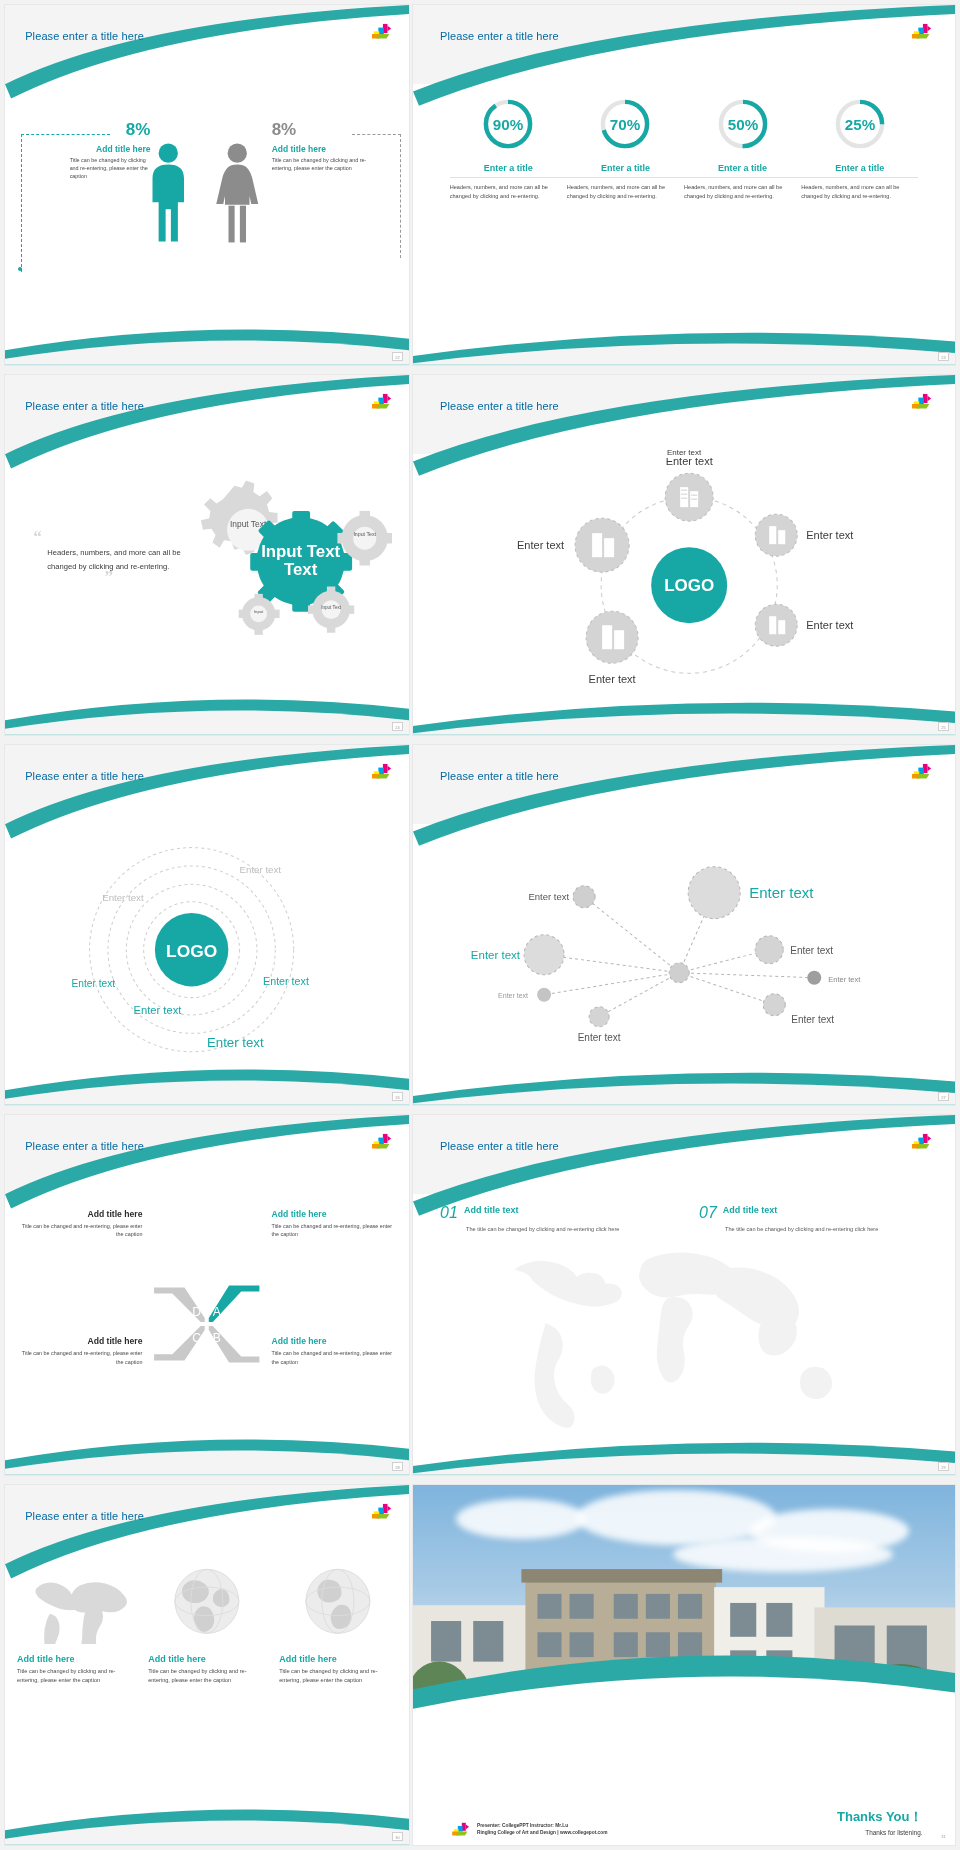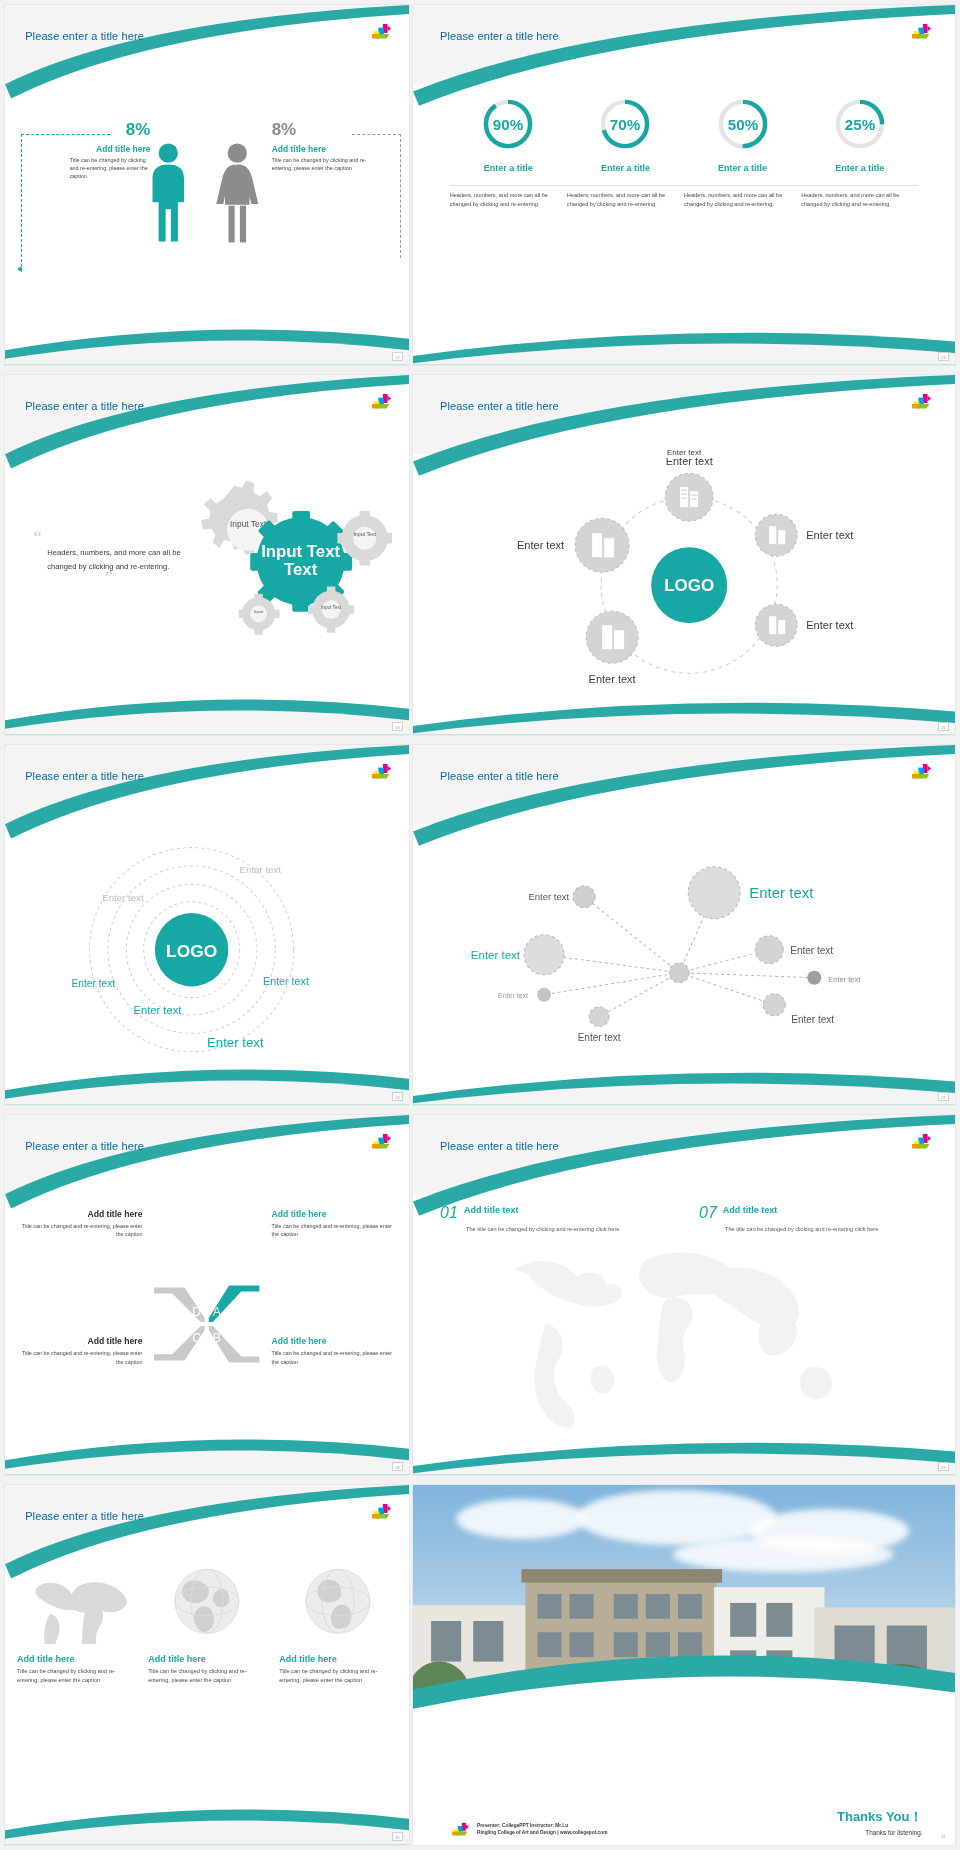--- a/index.html
+++ b/index.html
@@ -63,21 +63,21 @@
   .addt{font-size:8.5px;font-weight:bold;margin-top:4px;}
   .cap{font-size:5.4px;color:#4a4a4a;line-height:1.45;margin-top:3px;}
   .dashbox{position:absolute;border-left:1px dashed #17a8a5;border-top:1px dashed #17a8a5;}
   .dashbox2{position:absolute;border-right:1px dashed #9a9a9a;border-top:1px dashed #9a9a9a;}
 
   
   .rings{position:absolute;inset:25% 3% 4% 3%;display:flex;justify-content:center;}
   .ringcol{width:23%;text-align:center;}
   .ringsvg{width:58px;height:58px;}
   .ringlbl{font-size:9px;font-weight:bold;color:#17a8a5;margin-top:6px;
-           padding-bottom:12px;border-bottom:1px solid #e0e0e0;}
+           padding-bottom:4px;border-bottom:1px solid #e0e0e0;}
   .ringtxt{font-size:5.6px;color:#4a4a4a;line-height:1.65;margin-top:5px;text-align:left;}
 
   
   .quote{position:absolute;left:7%;top:50%;transform:translateY(-50%);width:42%;}
   .qmark{font-size:17px;color:#d6d6d6;font-weight:bold;line-height:.8;font-family:"Liberation Serif",serif;}
   .qtext{font-size:7.6px;color:#3b3b3b;line-height:1.85;margin:2px 0 0 14px;}
   .qmark2{font-size:17px;color:#d6d6d6;font-weight:bold;margin-left:42%;line-height:.4;font-family:"Liberation Serif",serif;}
   .gears{position:absolute;right:4%;top:46%;transform:translateY(-45%);width:52%;height:72%;}
 
   

